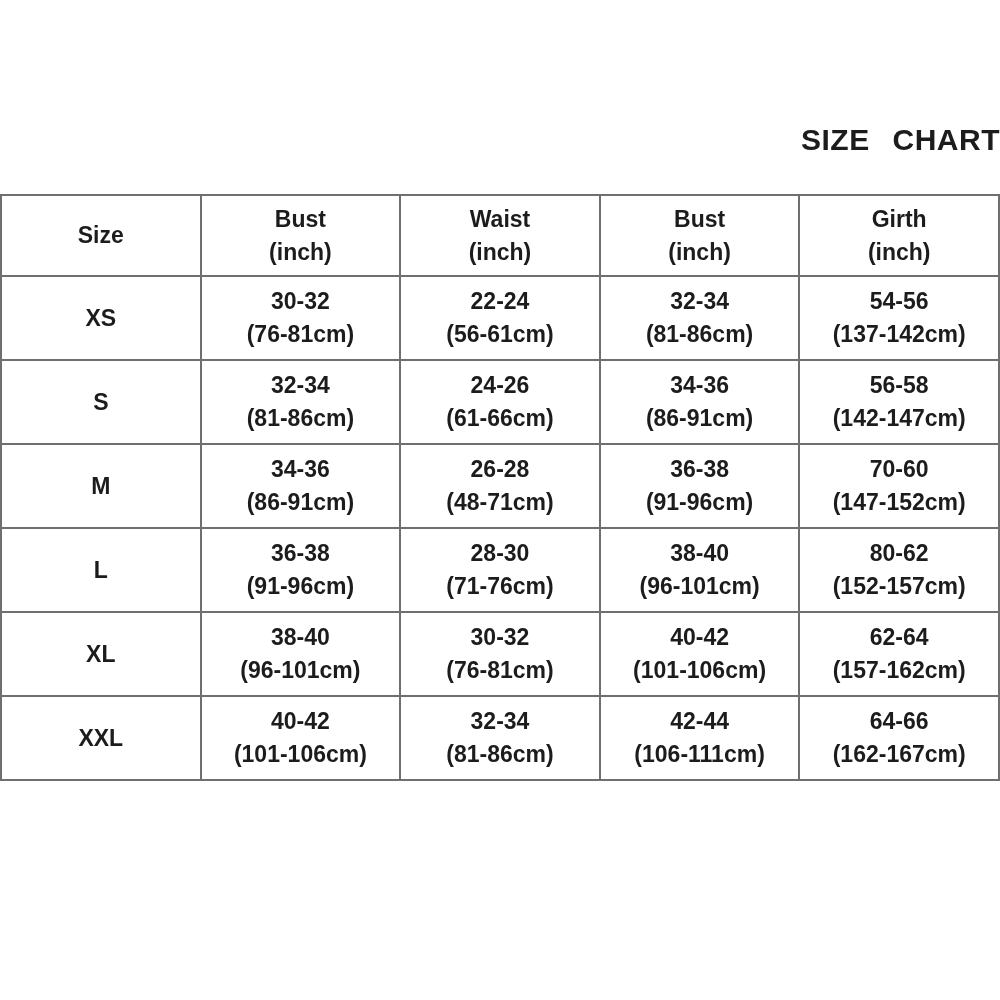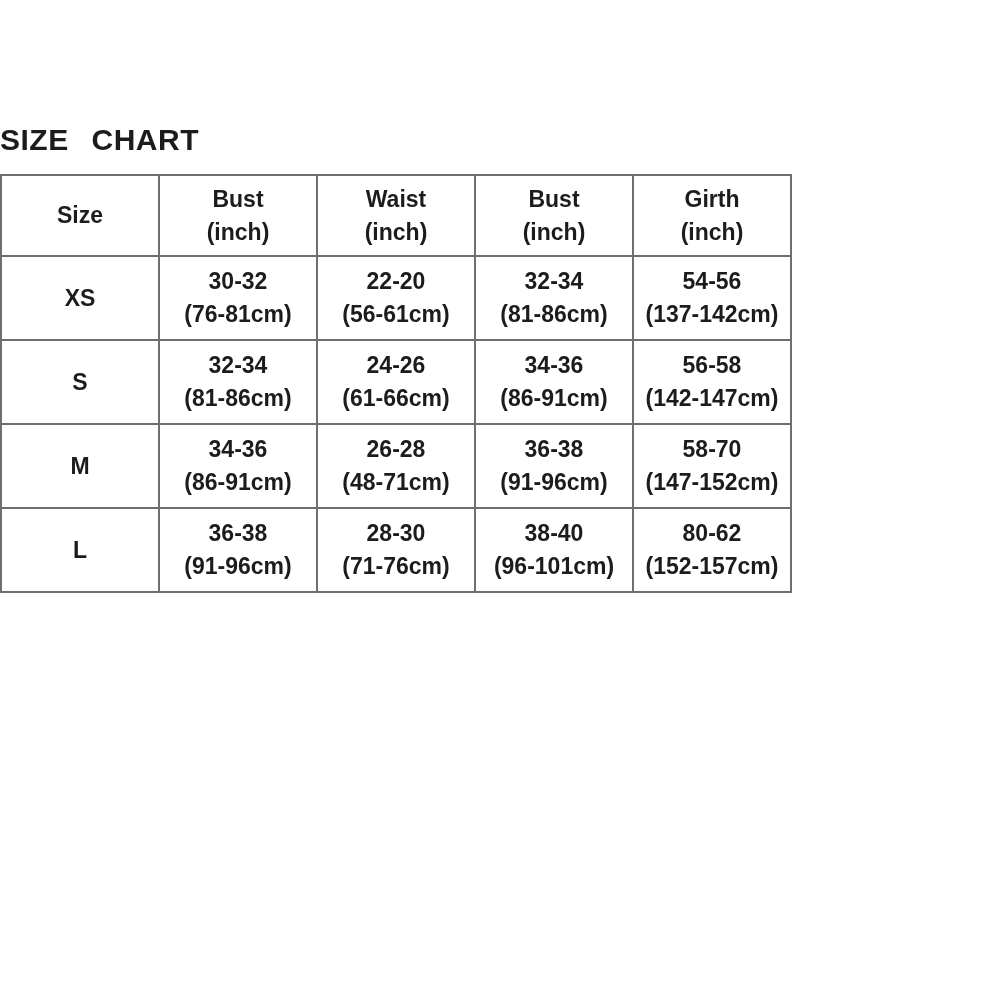--- a/index.html
+++ b/index.html
@@ -6,33 +6,33 @@
   html, body { background: #ffffff; }
   body {
     width: 1000px;
     height: 1000px;
     font-family: "Liberation Sans", sans-serif;
     color: #1c1c1c;
     overflow: hidden;
   }
   .title {
     margin-top: 122px;
-    text-align: left;
+    text-align: right;
     font-size: 30px;
     font-weight: bold;
     letter-spacing: 0.5px;
     word-spacing: 14px;
     line-height: 36px;
     color: #1c1c1c;
   }
   table.size-chart {
     border-collapse: collapse;
     table-layout: fixed;
-    width: 792px;
-    margin-top: 16px;
+    width: 1000px;
+    margin-top: 36px;
   }
   table.size-chart td {
     border: 2px solid #6f6f6f;
     text-align: center;
     vertical-align: middle;
     font-weight: bold;
     font-size: 23px;
     line-height: 33px;
     padding: 0;
   }
@@ -69,21 +69,21 @@
     </td>
   </tr>
 
   <tr class="data-row">
     <td class="size-cell">XS</td>
     <td>
       <div>30-32</div>
       <div>(76-81cm)</div>
     </td>
     <td>
-      <div>22-20</div>
+      <div>22-24</div>
       <div>(56-61cm)</div>
     </td>
     <td>
       <div>32-34</div>
       <div>(81-86cm)</div>
     </td>
     <td>
       <div>54-56</div>
       <div>(137-142cm)</div>
     </td>
@@ -117,21 +117,21 @@
     </td>
     <td>
       <div>26-28</div>
       <div>(48-71cm)</div>
     </td>
     <td>
       <div>36-38</div>
       <div>(91-96cm)</div>
     </td>
     <td>
-      <div>58-70</div>
+      <div>70-60</div>
       <div>(147-152cm)</div>
     </td>
   </tr>
 
   <tr class="data-row">
     <td class="size-cell">L</td>
     <td>
       <div>36-38</div>
       <div>(91-96cm)</div>
     </td>
@@ -142,16 +142,54 @@
     <td>
       <div>38-40</div>
       <div>(96-101cm)</div>
     </td>
     <td>
       <div>80-62</div>
       <div>(152-157cm)</div>
     </td>
   </tr>
 
+  <tr class="data-row">
+    <td class="size-cell">XL</td>
+    <td>
+      <div>38-40</div>
+      <div>(96-101cm)</div>
+    </td>
+    <td>
+      <div>30-32</div>
+      <div>(76-81cm)</div>
+    </td>
+    <td>
+      <div>40-42</div>
+      <div>(101-106cm)</div>
+    </td>
+    <td>
+      <div>62-64</div>
+      <div>(157-162cm)</div>
+    </td>
+  </tr>
 
+  <tr class="data-row">
+    <td class="size-cell">XXL</td>
+    <td>
+      <div>40-42</div>
+      <div>(101-106cm)</div>
+    </td>
+    <td>
+      <div>32-34</div>
+      <div>(81-86cm)</div>
+    </td>
+    <td>
+      <div>42-44</div>
+      <div>(106-111cm)</div>
+    </td>
+    <td>
+      <div>64-66</div>
+      <div>(162-167cm)</div>
+    </td>
+  </tr>
 
 </tbody>
   </table>
 
 </body></html>

